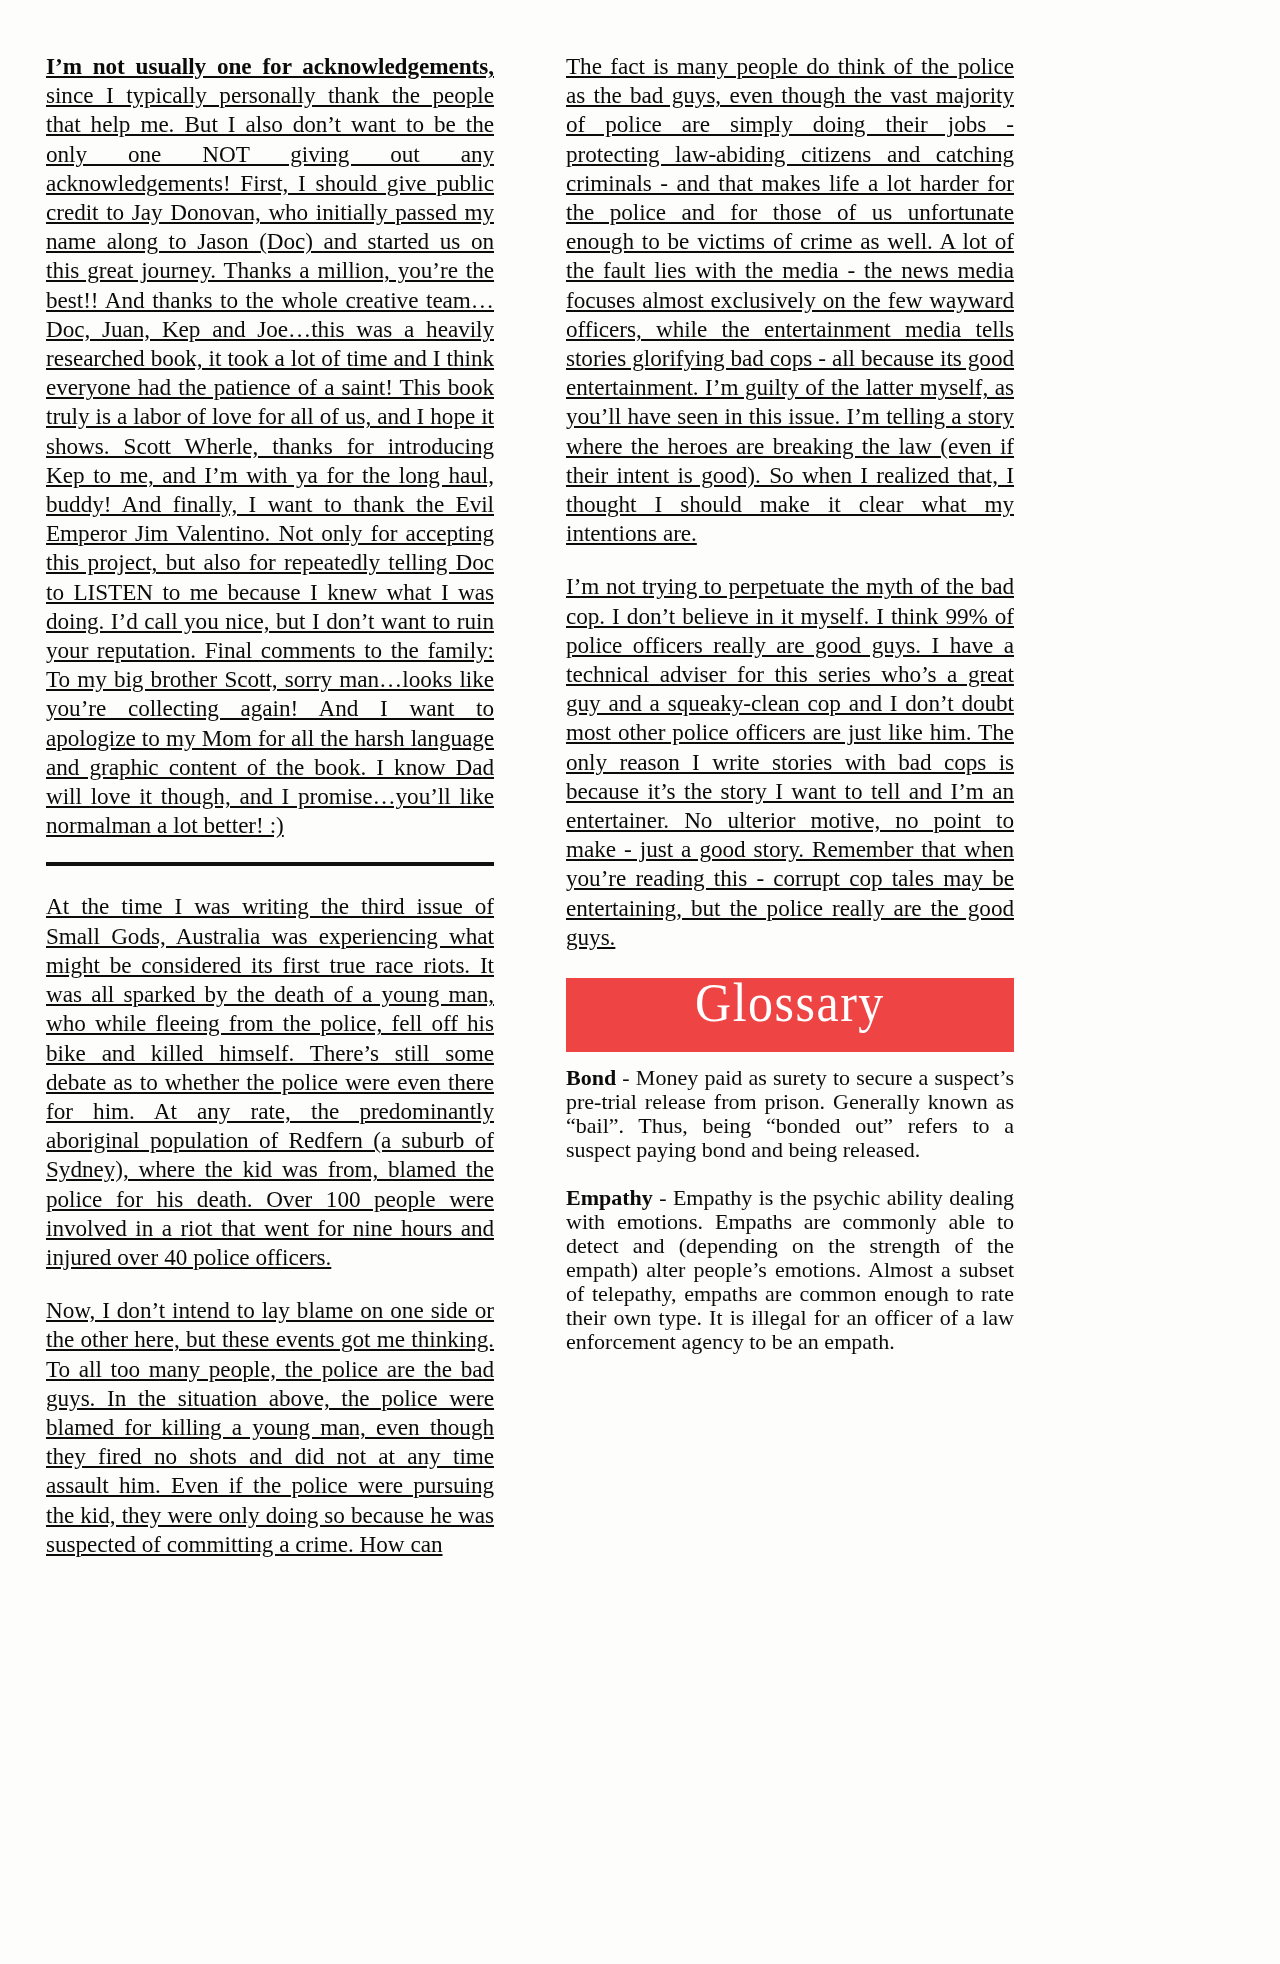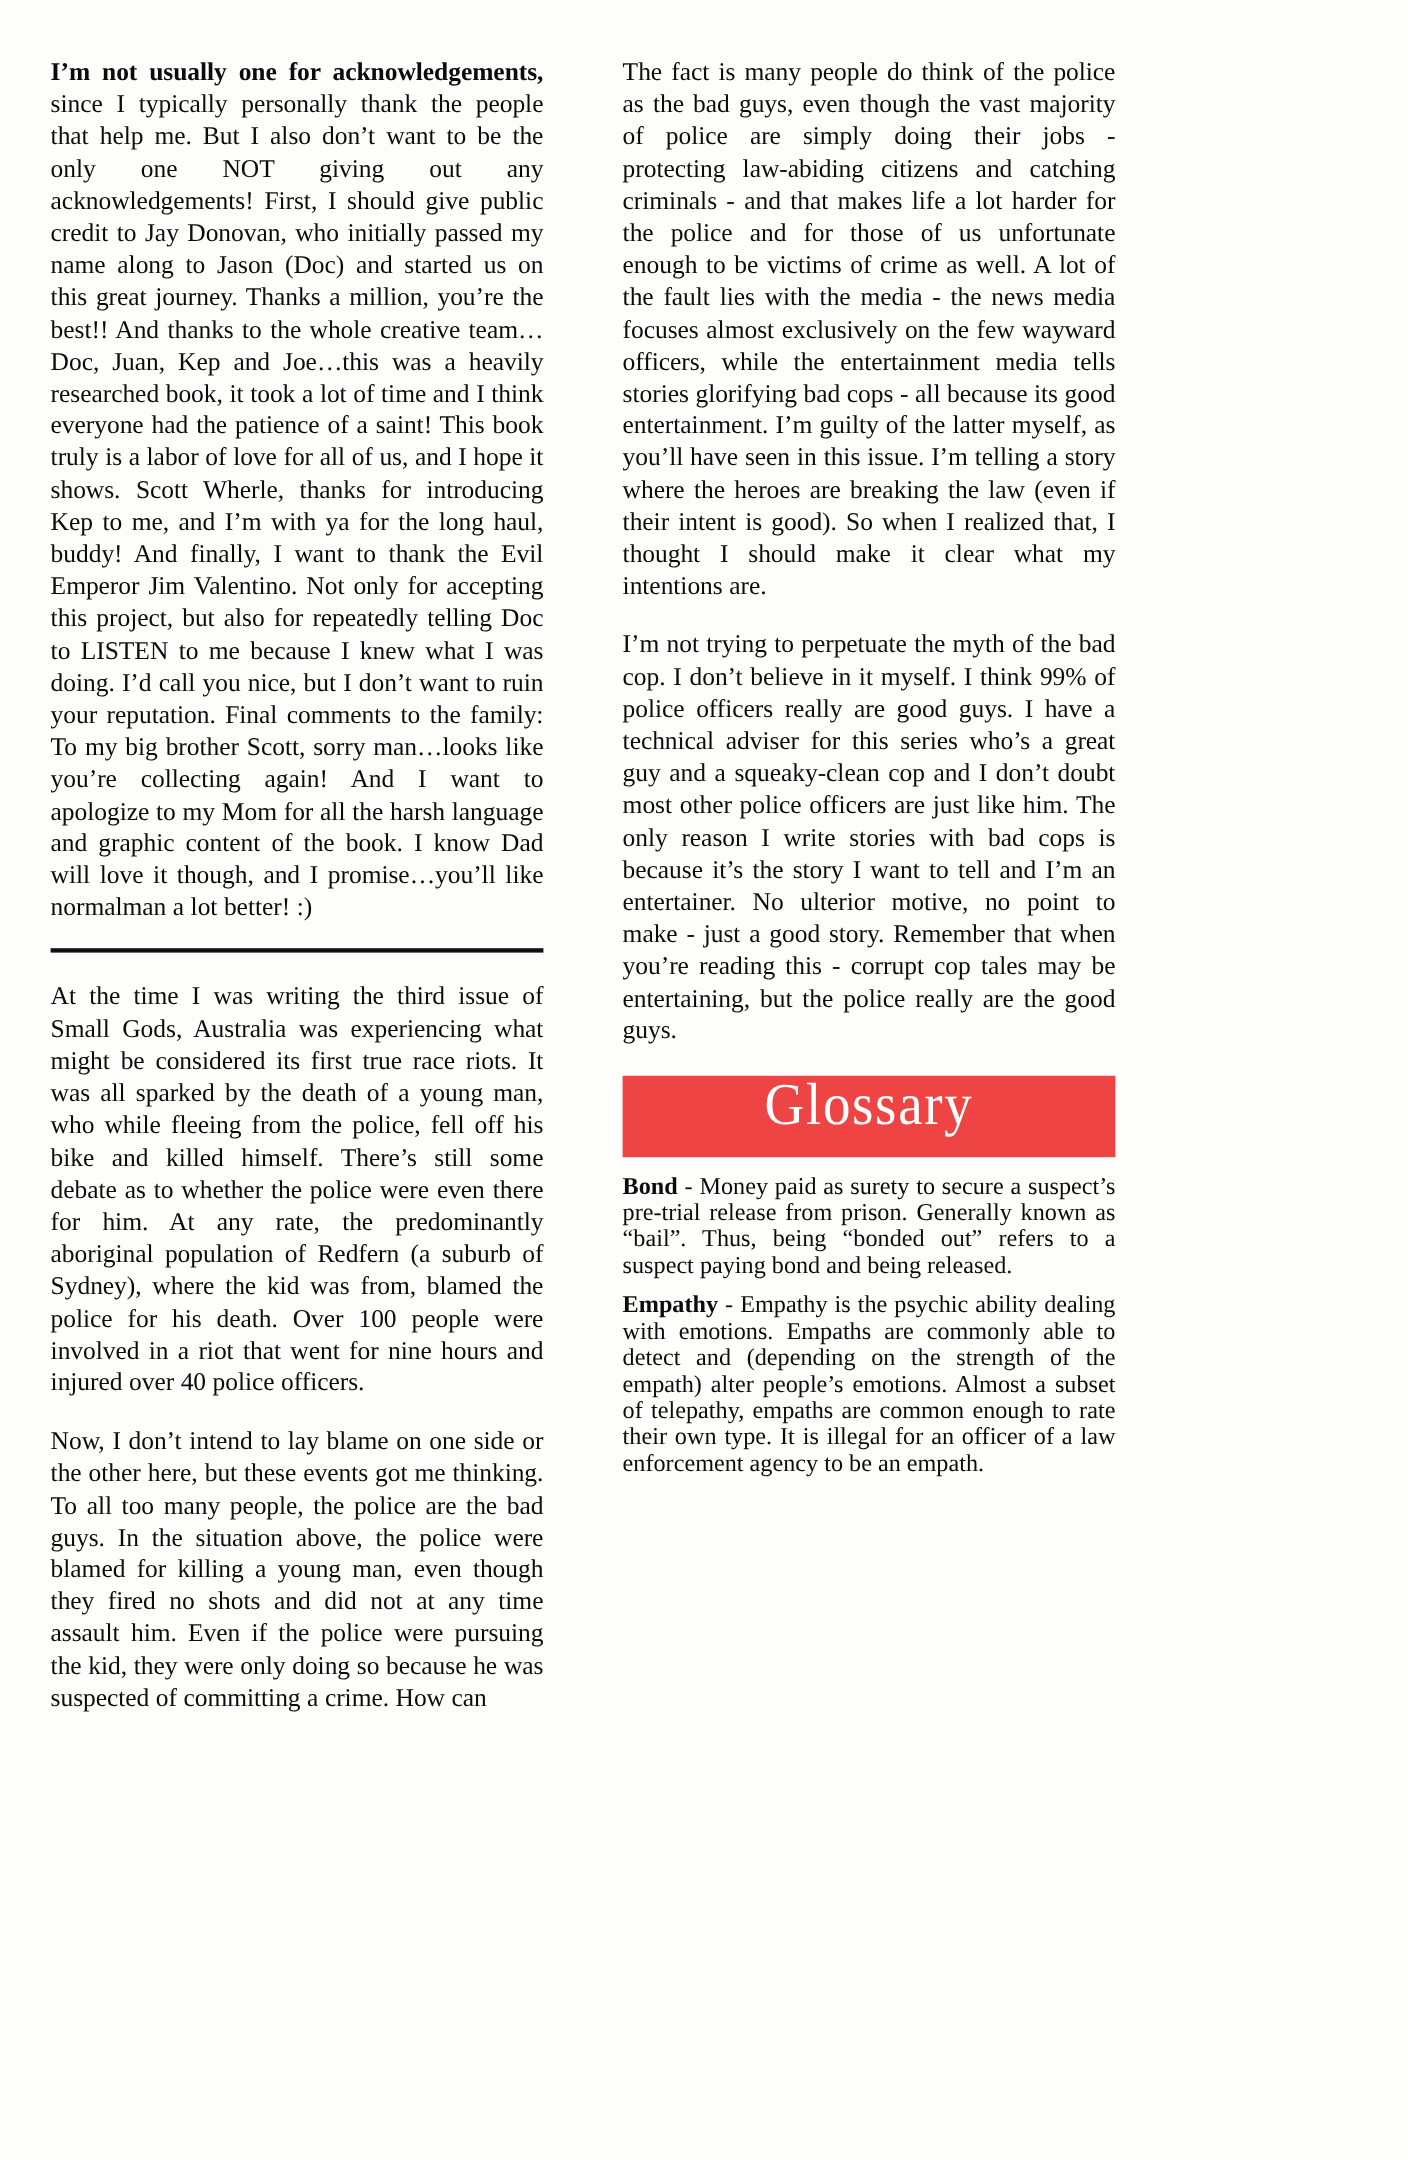--- a/index.html
+++ b/index.html
@@ -50,20 +50,21 @@
 
   p.body {
     margin: 0 0 0 0;
     text-align: justify;
     text-justify: inter-word;
     font-size: 23.2px;
     line-height: 29.2px;
     letter-spacing: -0.05px;
     word-spacing: 0.2px;
     hyphens: none;
+    text-decoration: underline;
   }
   p.body + p.body {
     margin-top: 24px;
   }
 
   .lead-bold {
     font-weight: bold;
   }
 
   .signature-block {
@@ -116,21 +117,21 @@
     transform: scaleY(1.08);
   }
 
   .gloss-entry {
     margin: 0 0 0 0;
     text-align: justify;
     font-size: 22px;
     line-height: 24px;
   }
   .gloss-entry + .gloss-entry {
-    margin-top: 12px;
+    margin-top: 24px;
   }
   .gloss-term {
     font-weight: bold;
   }
 </style>
 </head>
 <body>
 
 <div class="page">
   <div class="columns">

